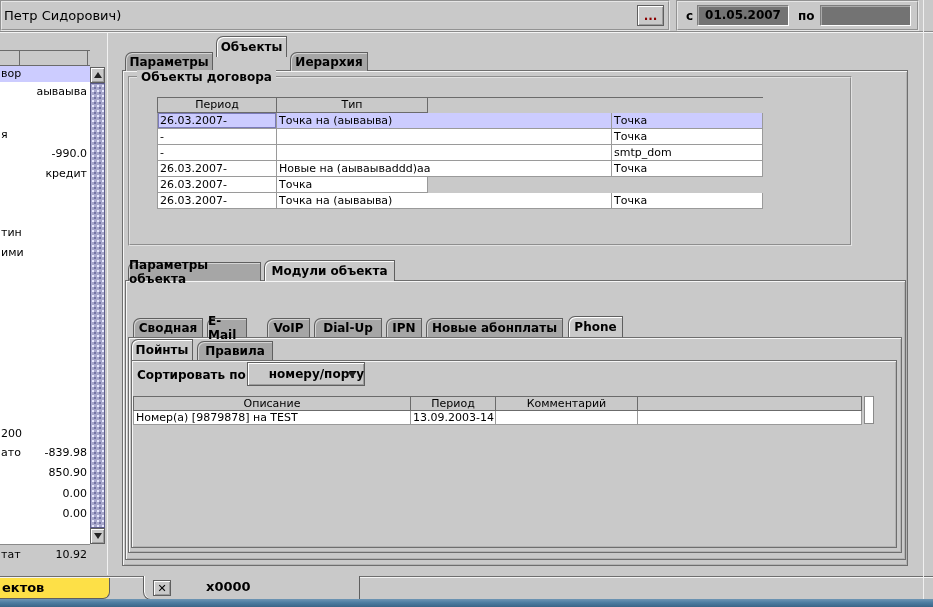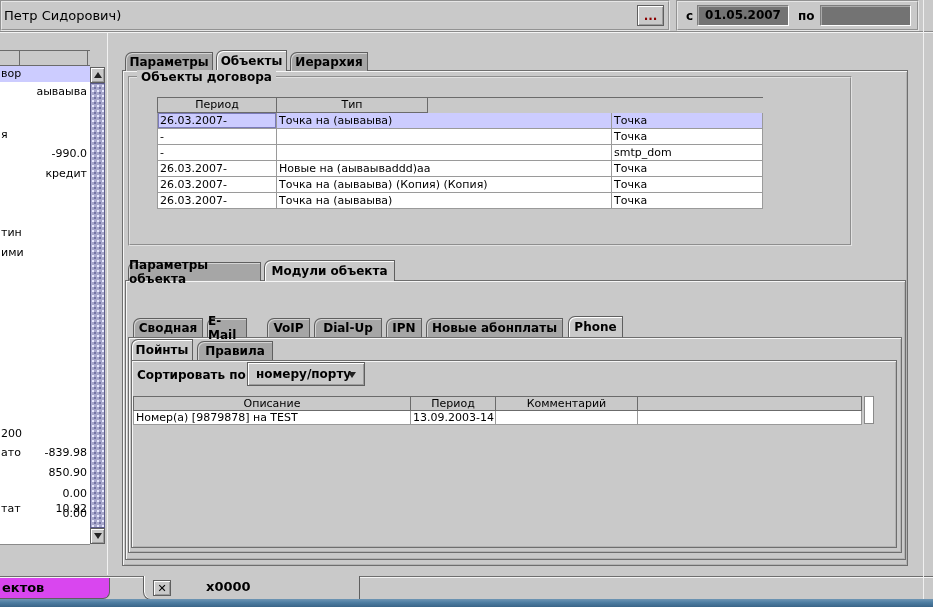--- a/index.html
+++ b/index.html
@@ -109,39 +109,39 @@
         <span class="lp-r">850.90</span>
       </div>
     <div class="lp-row" style="top:421px">
         <span class="lp-l"></span>
         <span class="lp-r">0.00</span>
       </div>
     <div class="lp-row" style="top:441px">
         <span class="lp-l"></span>
         <span class="lp-r">0.00</span>
       </div>
-    <div class="lp-row" style="top:436px">
+    <div class="lp-row" style="top:482px">
         <span class="lp-l">тат</span>
         <span class="lp-r">10.92</span>
       </div>
   </div>
   <div class="abs" style="left:90px;top:67px;width:16px;height:477px">
     <div class="abs btn" style="left:0;top:0;width:15px;height:16px">
         <div class="arr-up"></div>
       </div>
     <div class="abs thumb" style="left:0;top:16px;width:15px;height:445px"></div>
     <div class="abs btn" style="left:0;top:461px;width:15px;height:16px">
         <div class="arr-down"></div>
       </div>
   </div>
   <div class="abs" style="left:107px;top:33px;width:1px;height:542px;background:#f2f2f2"></div>
 
   <div class="abs pane" style="left:122px;top:70px;width:786px;height:496px"></div>
   <div class="abs tab" style="left:125px;top:52px;width:88px;height:19px">Параметры</div>
-  <div class="abs tab sel" style="left:216px;top:50px;width:71px;height:21px">Объекты</div>
+  <div class="abs tab sel" style="left:216px;top:36px;width:71px;height:21px">Объекты</div>
   <div class="abs tab" style="left:290px;top:52px;width:78px;height:19px">Иерархия</div>
 
   <div class="abs gbox" style="left:128px;top:76px;width:724px;height:170px"></div>
   <div class="abs gbox-title" style="left:137px;top:70px">Объекты договора</div>
 
   <div class="abs icon-btn" style="left:130px;top:96px">
     <svg width="18" height="18" viewBox="0 0 18 18">
       <path d="M5 1h3v4h4v3H8v4H5V8H1V5h4z" fill="#2d2dae" stroke="#14145e" stroke-width="0.6"></path>
       <rect x="8" y="11" width="9" height="6" rx="3" fill="#f2a73d" stroke="#8a5200" stroke-dasharray="2 1"></rect>
     </svg>
@@ -191,21 +191,20 @@
       <div class="td" style="width:335px"></div>
       <div class="td" style="width:151px">smtp_dom</div>
     </div>
     <div class="trow">
       <div class="td" style="width:119px">26.03.2007-</div>
       <div class="td" style="width:335px">Новые на (аываываddd)aa</div>
       <div class="td" style="width:151px">Точка</div>
     </div>
     <div class="trow">
       <div class="td" style="width:119px">26.03.2007-</div>
-      <div class="td" style="width:335px">Точка на (аываыва) (Копия) (Копия)</div>
       <div class="td" style="width:151px">Точка</div>
     </div>
     <div class="trow">
       <div class="td" style="width:119px">26.03.2007-</div>
       <div class="td" style="width:335px">Точка на (аываыва)</div>
       <div class="td" style="width:151px">Точка</div>
     </div>
   </div>
 
   <div class="abs pane" style="left:125px;top:280px;width:781px;height:280px"></div>
@@ -248,21 +247,21 @@
   <div class="abs tab" style="left:314px;top:318px;width:68px;height:19px">Dial-Up</div>
   <div class="abs tab" style="left:386px;top:318px;width:36px;height:19px">IPN</div>
   <div class="abs tab" style="left:426px;top:318px;width:137px;height:19px">Новые абонплаты</div>
   <div class="abs tab sel" style="left:568px;top:316px;width:55px;height:21px">Phone</div>
 
   <div class="abs pane" style="left:131px;top:360px;width:766px;height:188px"></div>
   <div class="abs tab sel" style="left:131px;top:339px;width:62px;height:21px">Пойнты</div>
   <div class="abs tab" style="left:197px;top:341px;width:76px;height:19px">Правила</div>
 
   <span class="abs bold12" style="left:137px;top:368px;z-index:3">Сортировать по:</span>
-  <div class="abs btn" style="left:247px;top:362px;width:118px;height:24px;z-index:3;justify-content:flex-start">
+  <div class="abs btn" style="left:247px;top:362px;width:118px;height:24px;z-index:3;justify-content:flex-end">
     <span class="bold12" style="margin-left:8px">номеру/порту</span>
     <div class="arr-down" style="position:absolute;right:8px;top:9px"></div>
   </div>
 
   <div class="abs" style="left:133px;top:396px;width:729px;z-index:3">
     <div class="thead">
       <div class="th" style="width:277px;height:14px;line-height:13px">Описание</div>
       <div class="th" style="width:85px;height:14px;line-height:13px">Период</div>
       <div class="th" style="width:142px;height:14px;line-height:13px">Комментарий</div>
       <div class="th" style="width:224px;height:14px"></div>
@@ -271,21 +270,21 @@
       <div class="td" style="width:277px;height:14px;line-height:13px">Номер(а) [9879878] на TEST</div>
       <div class="td" style="width:85px;height:14px;line-height:13px">13.09.2003-14.09.2...</div>
       <div class="td" style="width:142px;height:14px;line-height:13px"></div>
       <div class="td" style="width:224px;height:14px"></div>
     </div>
   </div>
   <div class="abs" style="left:864px;top:396px;width:10px;height:28px;background:#fff;border:1px solid #8a8a8a;z-index:3"></div>
 
   <div class="abs" style="left:0;top:576px;width:933px;height:1px;background:#6e6e6e"></div>
   <div class="abs" style="left:0;top:577px;width:933px;height:1px;background:#f4f4f4"></div>
-  <div class="abs" style="left:0;top:578px;width:110px;height:21px;background:#d946ef;border-right:1px solid #5f5f5f;border-bottom:1px solid #5f5f5f;border-radius:0 0 7px 0;font-weight:bold;font-size:13px;padding:2px 0 0 2px">ектов</div>
+  <div class="abs" style="left:0;top:578px;width:110px;height:21px;background:#fde047;border-right:1px solid #5f5f5f;border-bottom:1px solid #5f5f5f;border-radius:0 0 7px 0;font-weight:bold;font-size:13px;padding:2px 0 0 2px">ектов</div>
   <div class="abs" style="left:143px;top:576px;width:217px;height:24px;background:#c9c9c9;border-left:1px solid #5f5f5f;border-right:1px solid #5f5f5f;border-bottom:1px solid #5f5f5f;border-radius:0 0 0 8px;box-shadow:inset 1px 0 0 #fff;z-index:2">
     <div class="abs btn" style="left:9px;top:4px;width:18px;height:16px;font-weight:bold;font-size:11px">
       <span>✕</span>
     </div>
     <span class="abs" style="left:62px;top:3px;font-weight:bold;font-size:13px">x0000</span>
   </div>
 
   <div class="abs statusbar" style="left:0;top:599px;width:933px;height:8px;z-index:4"></div>
 
   <div class="abs" style="left:923px;top:0;width:1px;height:599px;background:#f0f0f0;z-index:4"></div>

